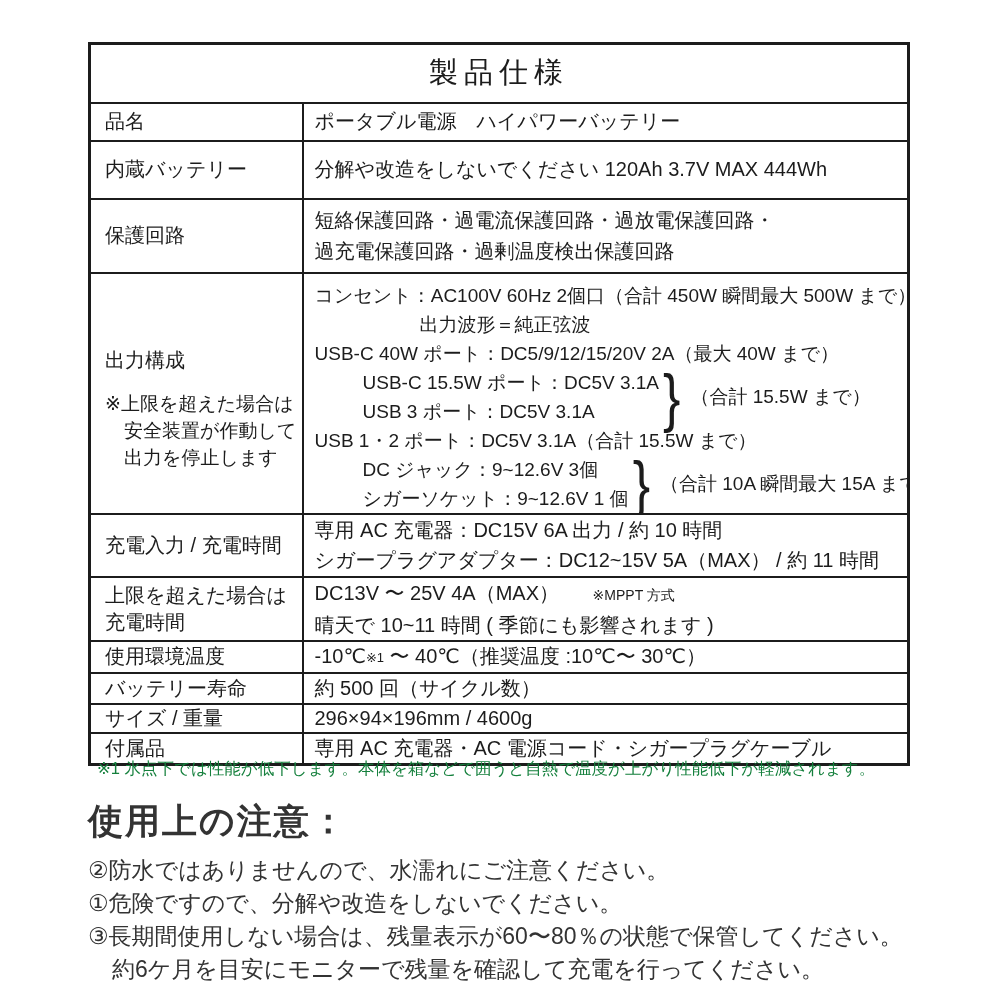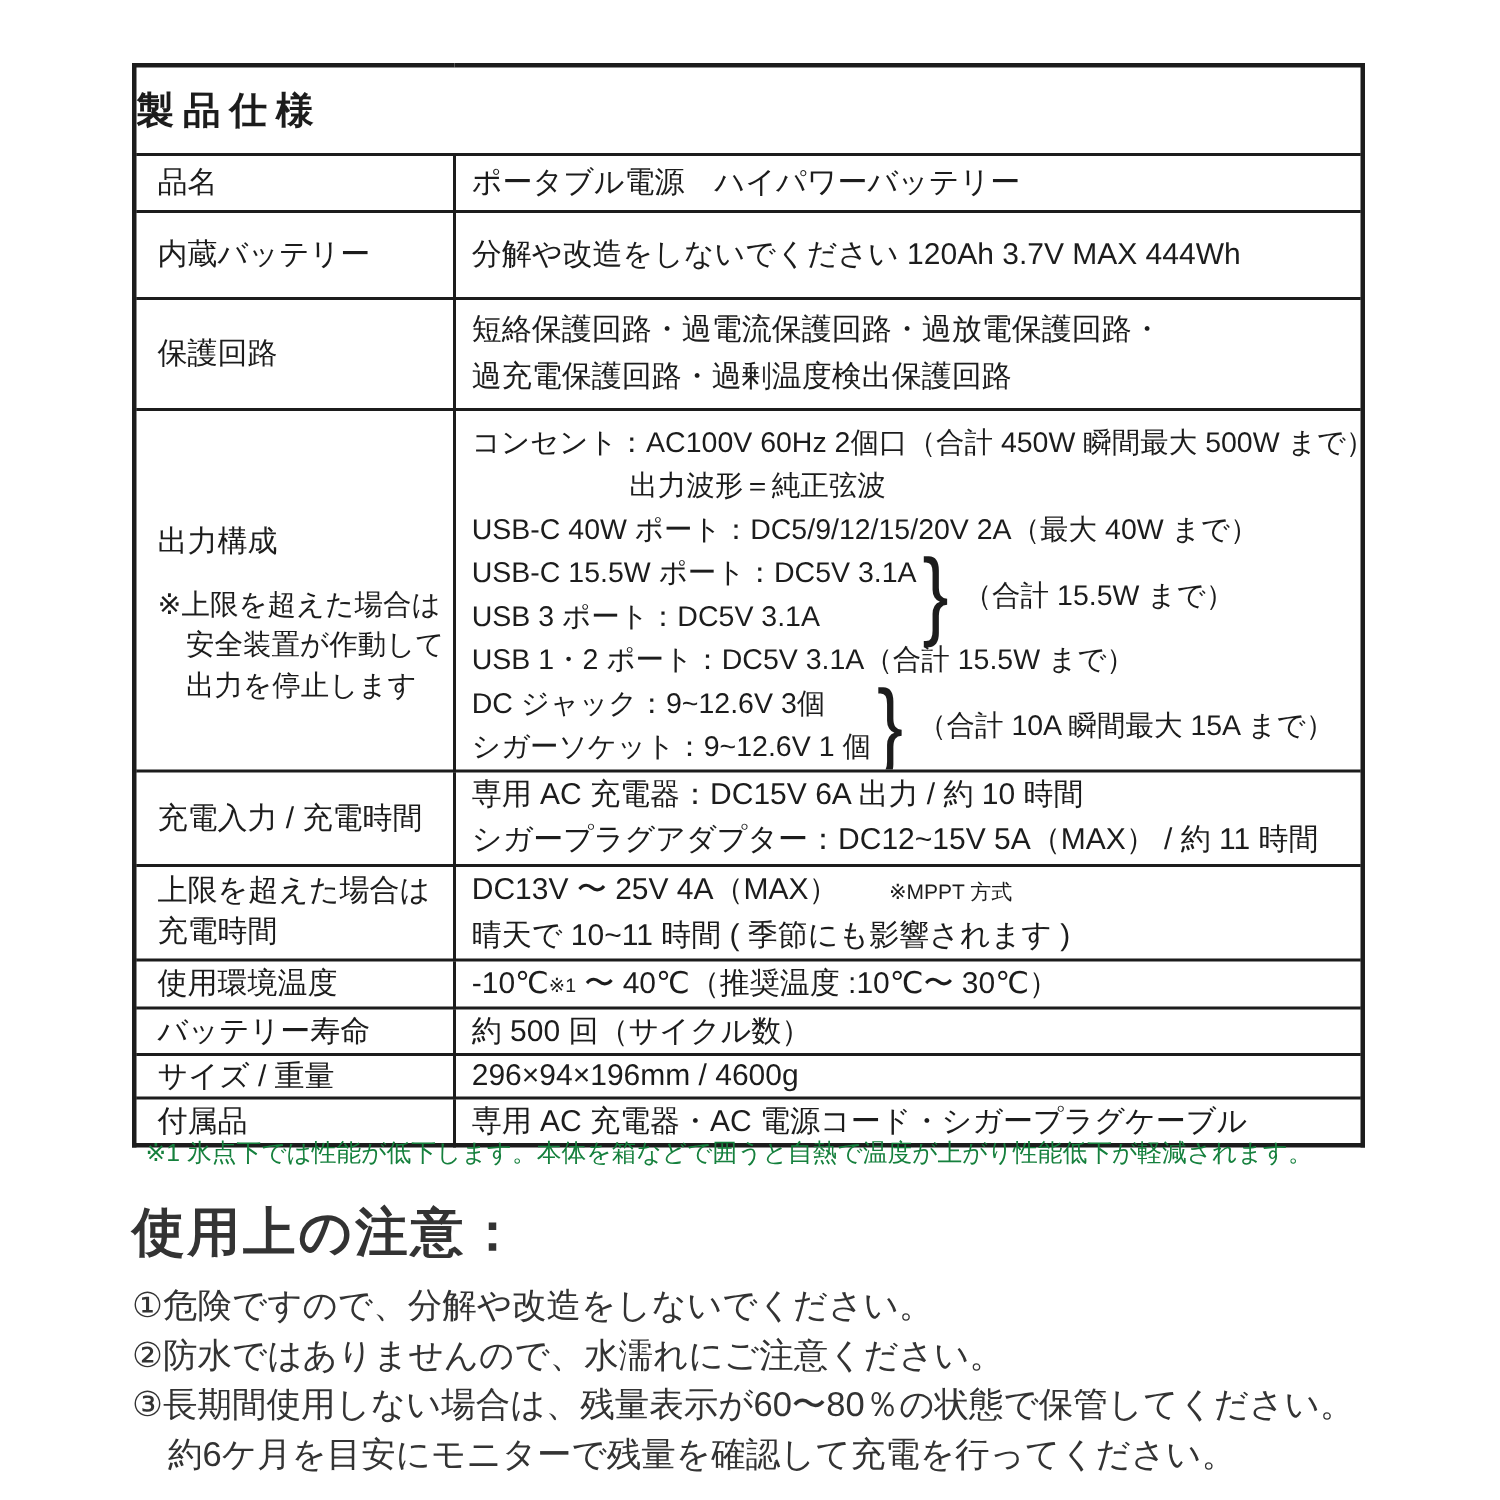--- a/index.html
+++ b/index.html
@@ -9,32 +9,32 @@
     font-family:"Liberation Sans","DejaVu Sans",sans-serif;
     color:#1c1c1c;
   }
   
   table.spec {
     position:absolute; left:88px; top:42px; width:822px;
     border-collapse:collapse; table-layout:fixed;
     border:3px solid #1c1c1c;
   }
   table.spec td { border:2px solid #1c1c1c; vertical-align:middle; overflow:hidden; }
-  td.title-cell { height:59px; font-size:25px; font-weight:bold; letter-spacing:6px; }
+  td.title-cell { height:59px; text-align:center; font-size:29px; font-weight:normal; letter-spacing:6px; }
   td.lbl { padding-left:14px; font-size:20px;margin-top:24px; }
   td.val { padding-left:11px; font-size:20px; }
   .two-line { line-height:31px; }
   
   td.out-lbl { vertical-align:top; padding-top:32px; }
   .out-note { margin-top:16px; font-size:19px; line-height:27px; }
   .out-note .ind { padding-left:19px; }
   td.out-val { vertical-align:top; padding-top:7px; }
   .oline { font-size:19px; line-height:29px; white-space:nowrap; }
   .oline.waveform { padding-left:105px; }
-  .ogroup { display:flex; align-items:center; }
+  .ogroup { display:flex; align-items:center;margin-left:48px; }
   .glines { flex:0 0 auto; }
   .brace { flex:0 0 auto; font-size:52px; line-height:1; transform:scaleY(1.25); margin:0 10px 0 4px; font-weight:normal; }
   .gtotal { flex:0 0 auto; font-size:19px; white-space:nowrap; }
   .small-note { font-size:14px;margin-left:28px; }
   .sup-note { font-size:13px; vertical-align:1px; }
   .line30 { line-height:30px; }
   .solar-lbl { line-height:27px; }
   
   .footnote {
     position:absolute; left:97px; top:758px; width:820px;
@@ -153,19 +153,19 @@
       <td class="val">専用 AC 充電器・AC 電源コード・シガープラグケーブル</td>
     </tr>
   </tbody>
     </table>
 
   <div class="footnote">※1 氷点下では性能が低下します。本体を箱などで囲うと自熱で温度が上がり性能低下が軽減されます。</div>
 
   <div class="caution-heading">使用上の注意：</div>
 
   <div class="caution-list">
+    <div class="caution-item">②防水ではありませんので、水濡れにご注意ください。</div>
     <div class="caution-item">①危険ですので、分解や改造をしないでください。</div>
-    <div class="caution-item">②防水ではありませんので、水濡れにご注意ください。</div>
     <div class="caution-item">③長期間使用しない場合は、残量表示が60〜80％の状態で保管してください。</div>
     <div class="caution-item cont">約6ケ月を目安にモニターで残量を確認して充電を行ってください。</div>
   </div>
 
 </div>
 
 </body></html>

